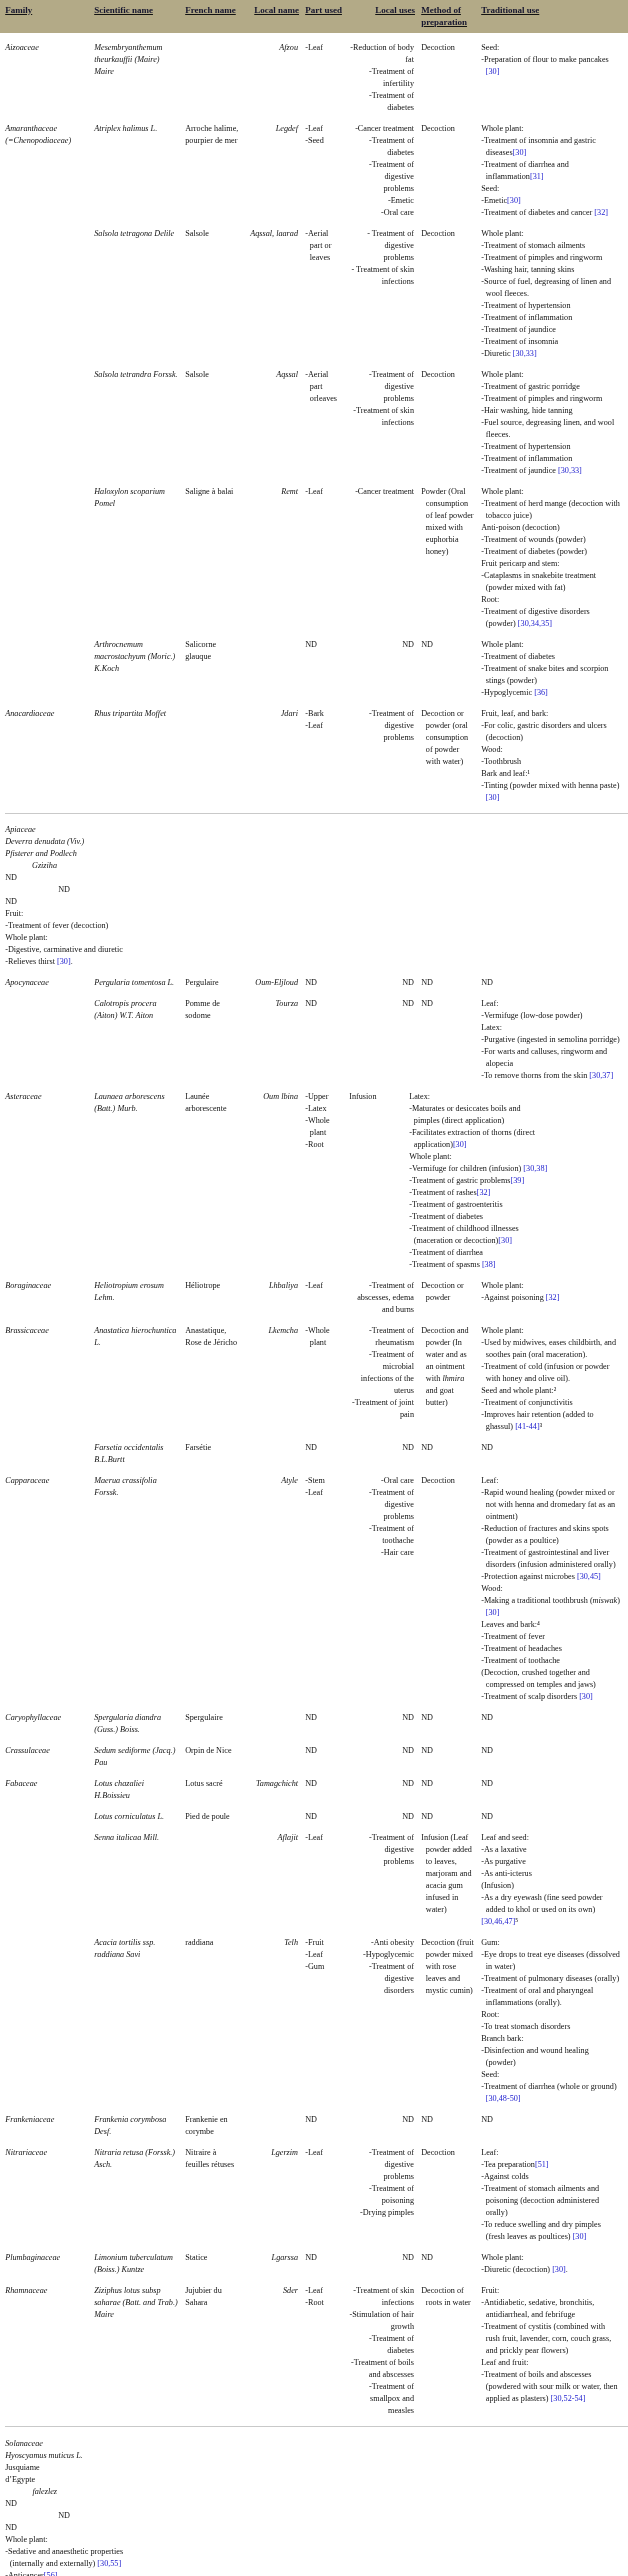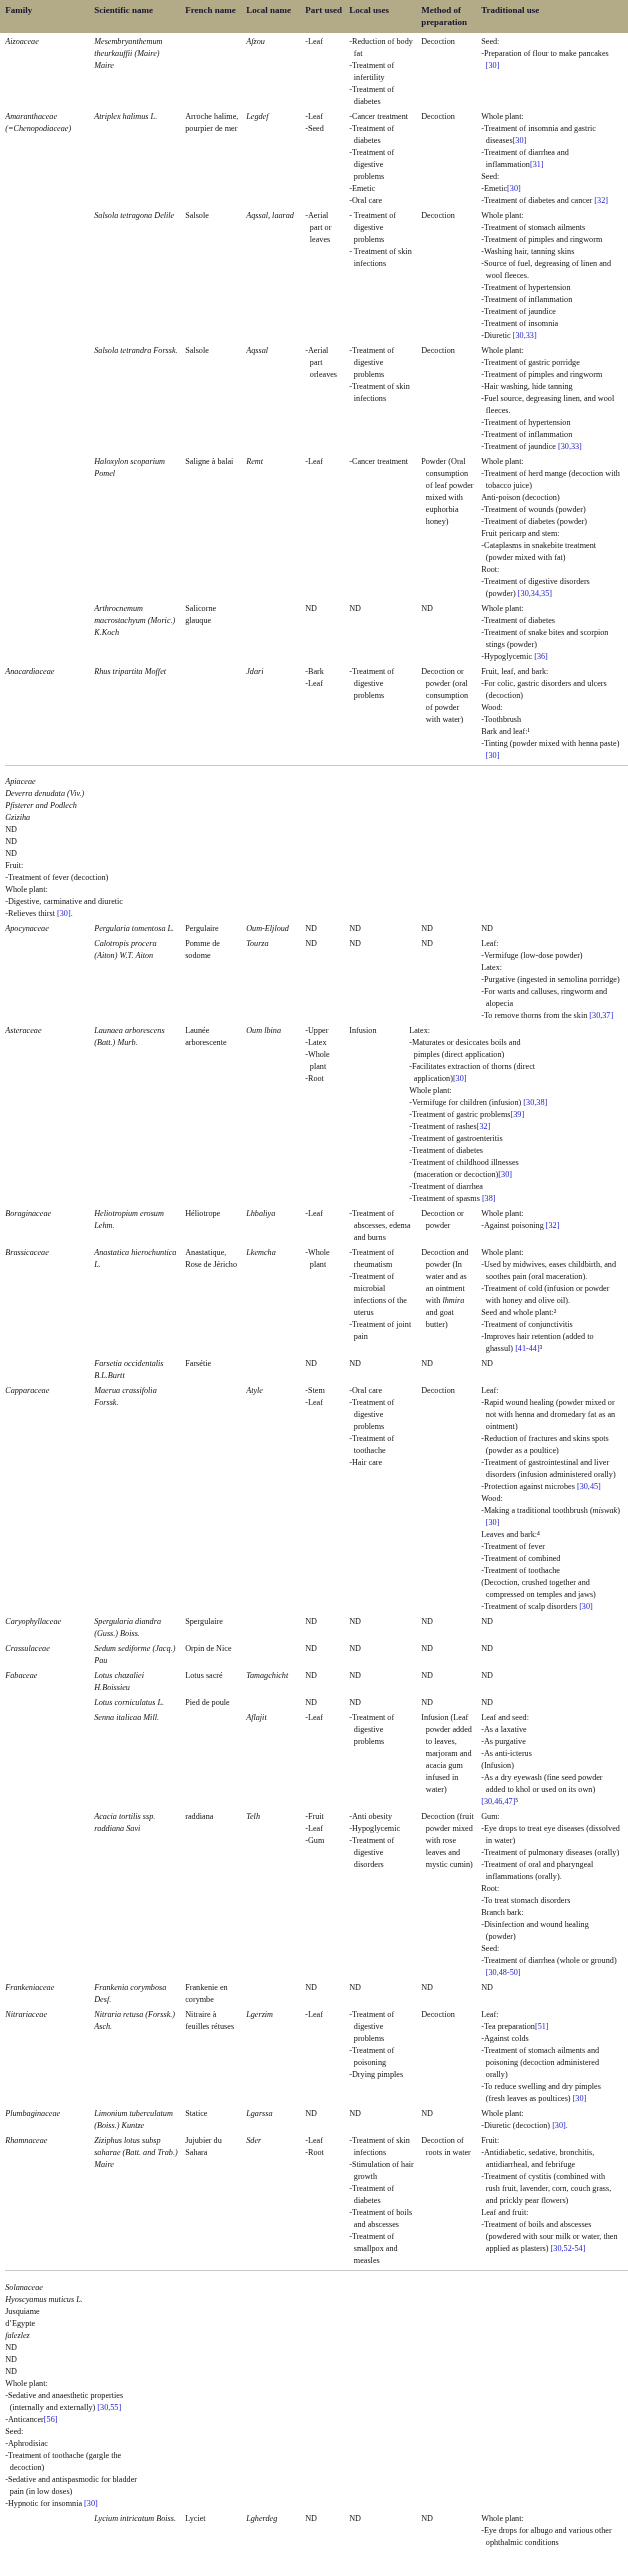--- a/index.html
+++ b/index.html
@@ -14,55 +14,56 @@
     width:628px;
     font-family:"Liberation Serif","DejaVu Serif",serif;
     color:var(--ink);
   }
   .table-wrap{width:628px;}
   .header-row{
     display:flex;
     background:var(--hdr);
     padding:3.6px 0 4.6px 5.2px;
     box-sizing:border-box;
+    text-decoration:underline;
   }
   .hcell{
     font-weight:bold;
     color:var(--hdr-text);
     font-size:9px;
     line-height:12.4px;
     padding-right:6.2px;
     box-sizing:border-box;
     flex:0 0 auto;
   }
   .tbody{padding-left:5.2px;}
   .trow{
     display:flex;
-    margin-top:3px;
+    margin-top:9px;
     align-items:flex-start;
   }
   .trow.divided{
     border-top:0.5px solid var(--rule);
     padding-top:10.3px;
     flex-direction:column;
   }
   .cell{
     box-sizing:border-box;
     padding-right:7.2px;
     font-size:8.2px;
     line-height:12px;
     flex:0 0 auto;
     word-wrap:break-word;
   }
   .c0{width:89px;}
   .c1{width:91px;}
   .c2{width:61px;}
-  .c3{width:59px;}
+  .c3{width:59px;text-align:right;}
   .c4{width:44px;}
-  .c5{width:72px;}
+  .c5{width:72px;text-align:right;}
   .c6{width:60px;}
   .c7{width:146px;}
   .it{font-style:italic;}
   .line{
     padding-left:4.6px;
     text-indent:-4.6px;
   }
   .cite{color:var(--cite);}
 </style>
 </head>
@@ -429,21 +430,21 @@
         <div class="cell c7">
           <div class="line">Leaf:</div>
           <div class="line">-Rapid wound healing (powder mixed or not with henna and dromedary fat as an ointment)</div>
           <div class="line">-Reduction of fractures and skins spots (powder as a poultice)</div>
           <div class="line">-Treatment of gastrointestinal and liver disorders (infusion administered orally)</div>
           <div class="line">-Protection against microbes <span class="cite">[30,45]</span></div>
           <div class="line">Wood:</div>
           <div class="line">-Making a traditional toothbrush (<i>miswak</i>)<span class="cite">[30]</span></div>
           <div class="line">Leaves and bark:⁴</div>
           <div class="line">-Treatment of fever</div>
-          <div class="line">-Treatment of combined</div>
+          <div class="line">-Treatment of headaches</div>
           <div class="line">-Treatment of toothache</div>
           <div class="line">(Decoction, crushed together and compressed on temples and jaws)</div>
           <div class="line">-Treatment of scalp disorders <span class="cite">[30]</span></div>
         </div>
       </div>
       <div class="trow">
         <div class="cell c0 it">Caryophyllaceae</div>
         <div class="cell c1 it">Spergularia diandra (Guss.) Boiss.</div>
         <div class="cell c2">Spergulaire</div>
         <div class="cell c3 it"></div>

